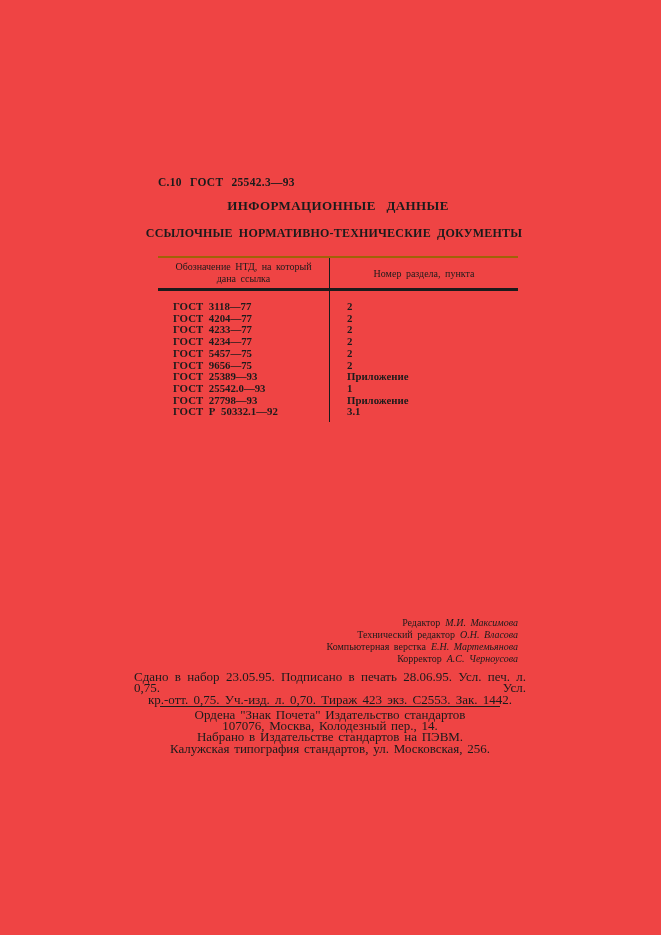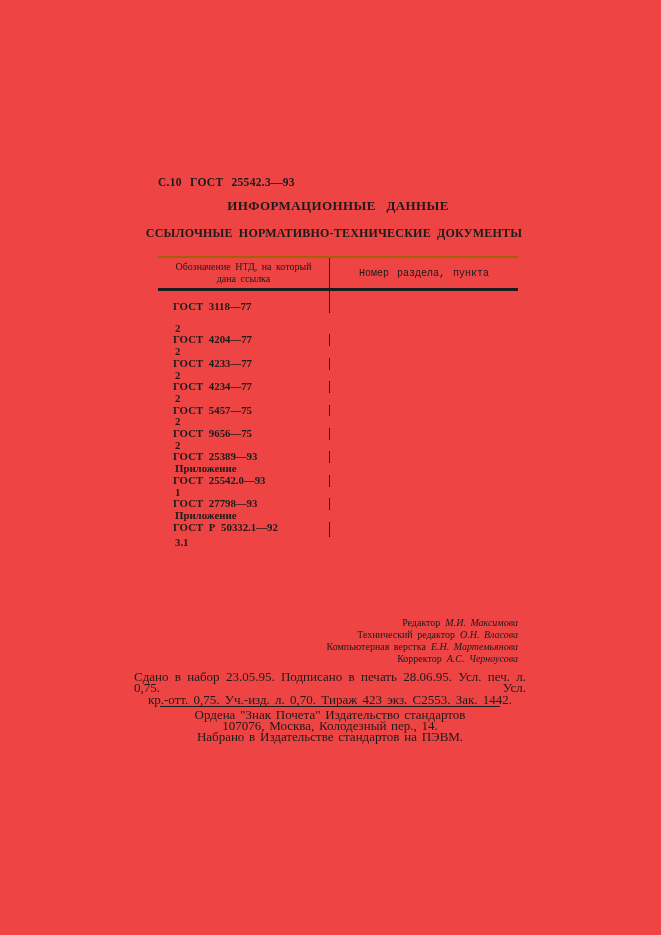--- a/index.html
+++ b/index.html
@@ -65,23 +65,22 @@
     padding: 3px 6px 4px;
     word-spacing: 2px;
   }
   .th-r {
     flex: 1;
     display: flex;
     align-items: center;
     justify-content: center;
     font-size: 10px;
     word-spacing: 2px;
-    font-family: Liberation Mono, monospace;
-  }
-  .t-row { display: flex; flex-direction: column; }
+  }
+  .t-row { display: flex; }
   .t-cell-l {
     width: 172px;
     box-sizing: border-box;
     border-right: 1.5px solid #1b1b1b;
     padding-left: 15px;
     font-size: 10.8px;
     font-weight: bold;
     line-height: 11.7px;
     word-spacing: 3px;
     white-space: nowrap;
@@ -209,15 +208,16 @@
     </div>
   </div>
 
   <div class="imprint">
     <div class="imprint-l1">Сдано в набор 23.05.95. Подписано в печать 28.06.95. Усл. печ. л. 0,75. Усл.</div>
     <div class="imprint-l2">кр.-отт. 0,75. Уч.-изд. л. 0,70. Тираж 423 экз. С2553. Зак. 1442.</div>
     <div class="imprint-rule"></div>
     <div class="pub-line">Ордена "Знак Почета" Издательство стандартов</div>
     <div class="pub-line">107076, Москва, Колодезный пер., 14.</div>
     <div class="pub-line">Набрано в Издательстве стандартов на ПЭВМ.</div>
+    <div class="pub-line">Калужская типография стандартов, ул. Московская, 256.</div>
   </div>
 
 </div>
 
 </body></html>

